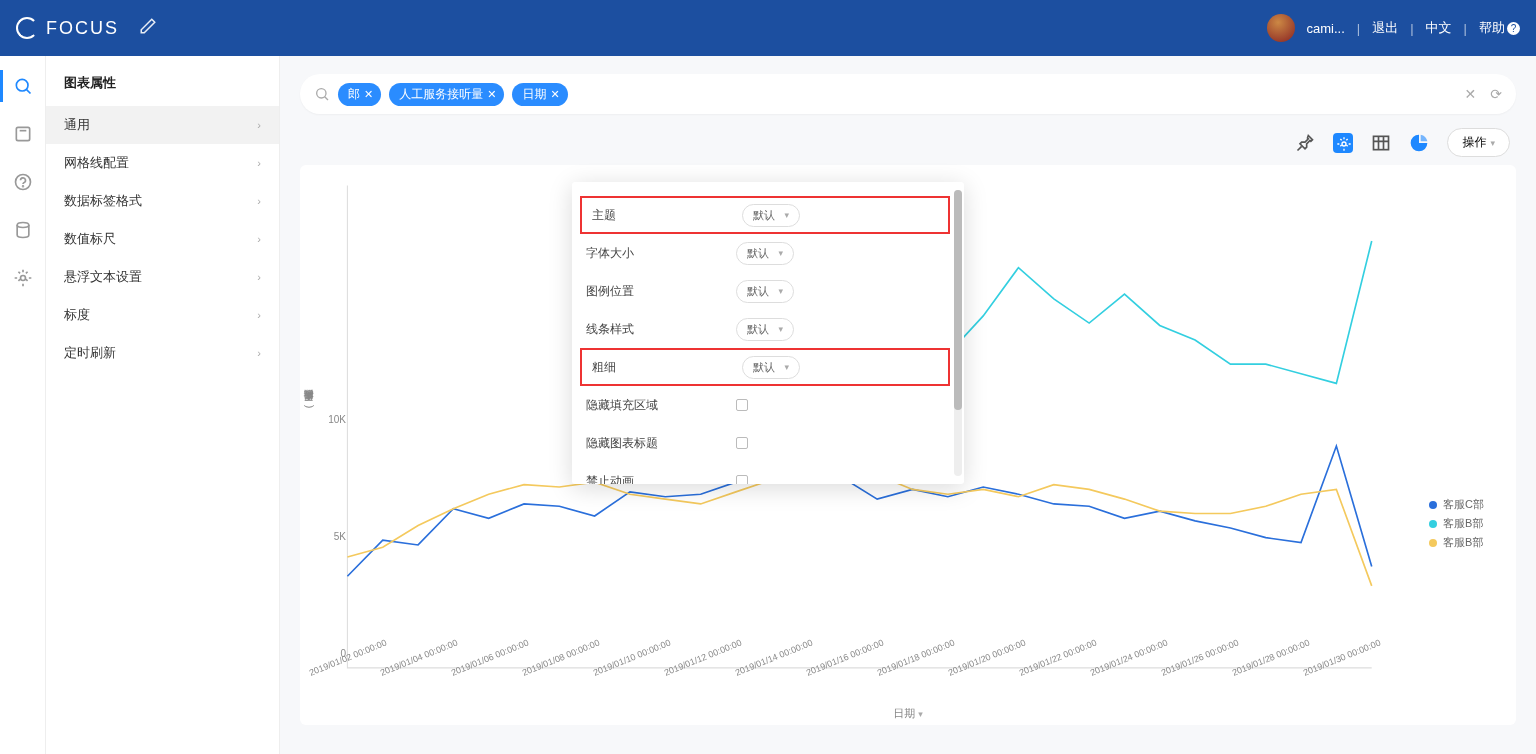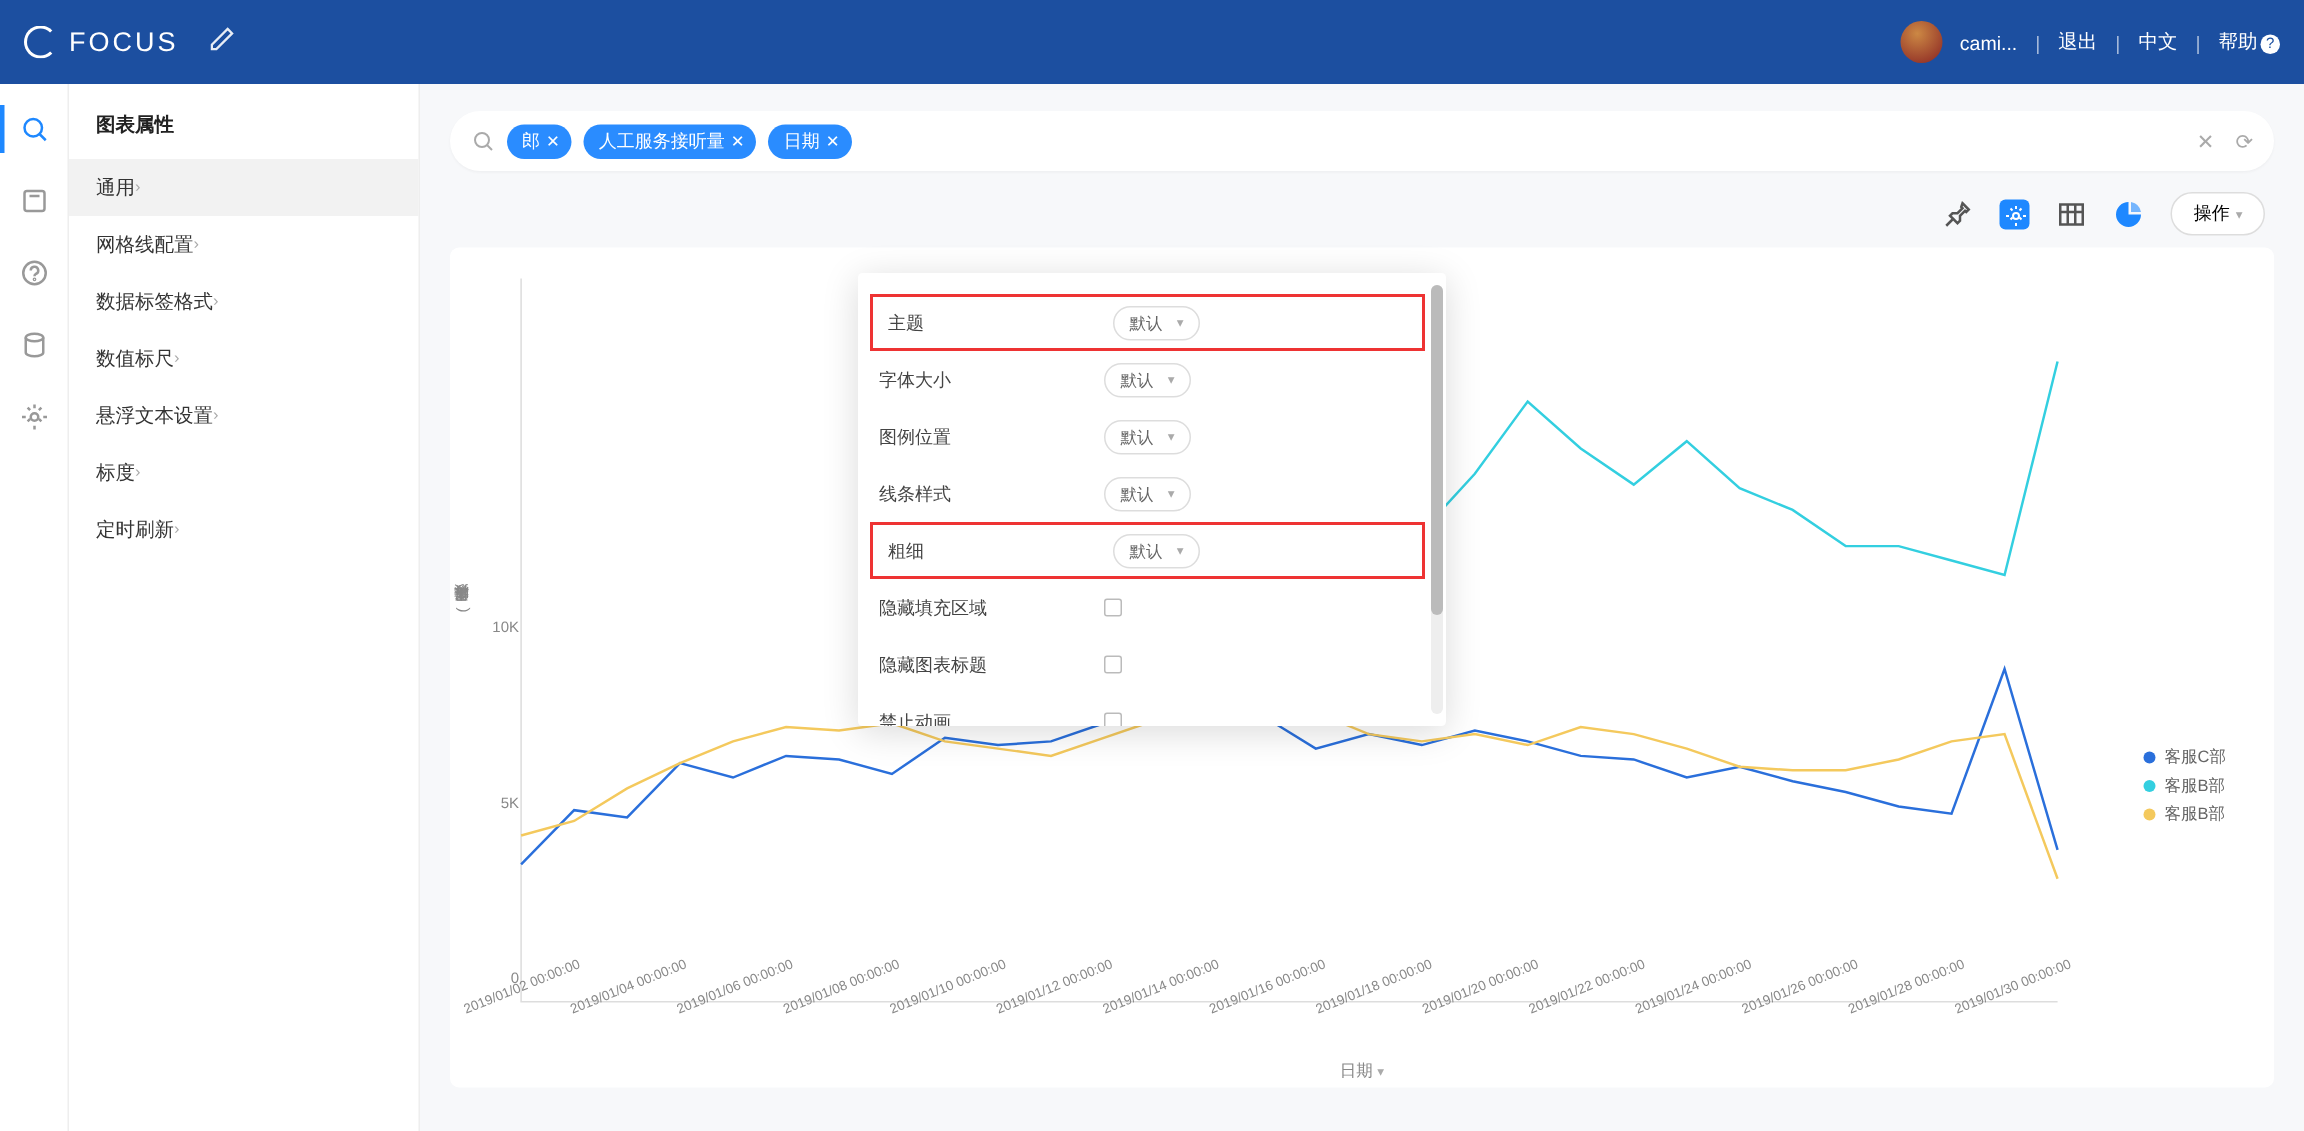--- a/index.html
+++ b/index.html
@@ -15,21 +15,21 @@
 .header-right span { cursor:pointer; }
 .help-dot { display:inline-block; width:13px; height:13px; border-radius:50%; background:#fff; color:#1c4fa0; font-size:10px; text-align:center; line-height:13px; margin-left:2px;}
 .app-body { display: flex; height: calc(754px - 56px); }
 .left-rail { width: 46px; background: #fff; border-right: 1px solid #eee; display:flex; flex-direction:column; align-items:center; padding-top:20px; gap:28px; }
 .left-rail .ic { width:20px; height:20px; color:#999; cursor:pointer; position:relative; }
 .left-rail .ic.active::before { content:''; position:absolute; left:-13px; top:-6px; bottom:-6px; width:3px; background:#1e88ff; }
 .left-rail .ic.active { color:#1e88ff; }
 .side-panel { width: 234px; background:#fff; border-right:1px solid #eee; }
 .side-panel h3 { font-size:13px; font-weight:600; padding:18px 18px 14px; color:#222; }
 .side-list { list-style:none; }
-.side-list li { font-size:13px; color:#333; padding:10px 18px; display:flex; justify-content:flex-start; align-items:center; cursor:pointer; }
+.side-list li { font-size:13px; color:#333; padding:10px 18px; display:flex; justify-content:space-between; align-items:center; cursor:pointer; }
 .side-list li.sel { background:#f2f2f2; }
 .chev { font-size:11px; color:#aaa; }
 .main { flex:1; background:#f7f8fa; padding:18px 20px 10px; position:relative; }
 .searchbar { background:#fff; border-radius:22px; height:40px; display:flex; align-items:center; padding:0 14px; gap:8px; box-shadow:0 1px 2px rgba(0,0,0,.04); }
 .searchbar svg { width:16px; height:16px; color:#aaa; }
 .pill { background:#2a8cff; color:#fff; border-radius:12px; font-size:12px; padding:3px 8px 3px 10px; display:flex; align-items:center; gap:4px; cursor:pointer; }
 .pill .x { font-size:11px; }
 .search-right { margin-left:auto; display:flex; gap:14px; color:#aaa; }
 .search-right span { cursor:pointer; font-size:14px; }
 .toolbar { display:flex; justify-content:flex-end; align-items:center; gap:18px; padding:14px 6px 8px; }

